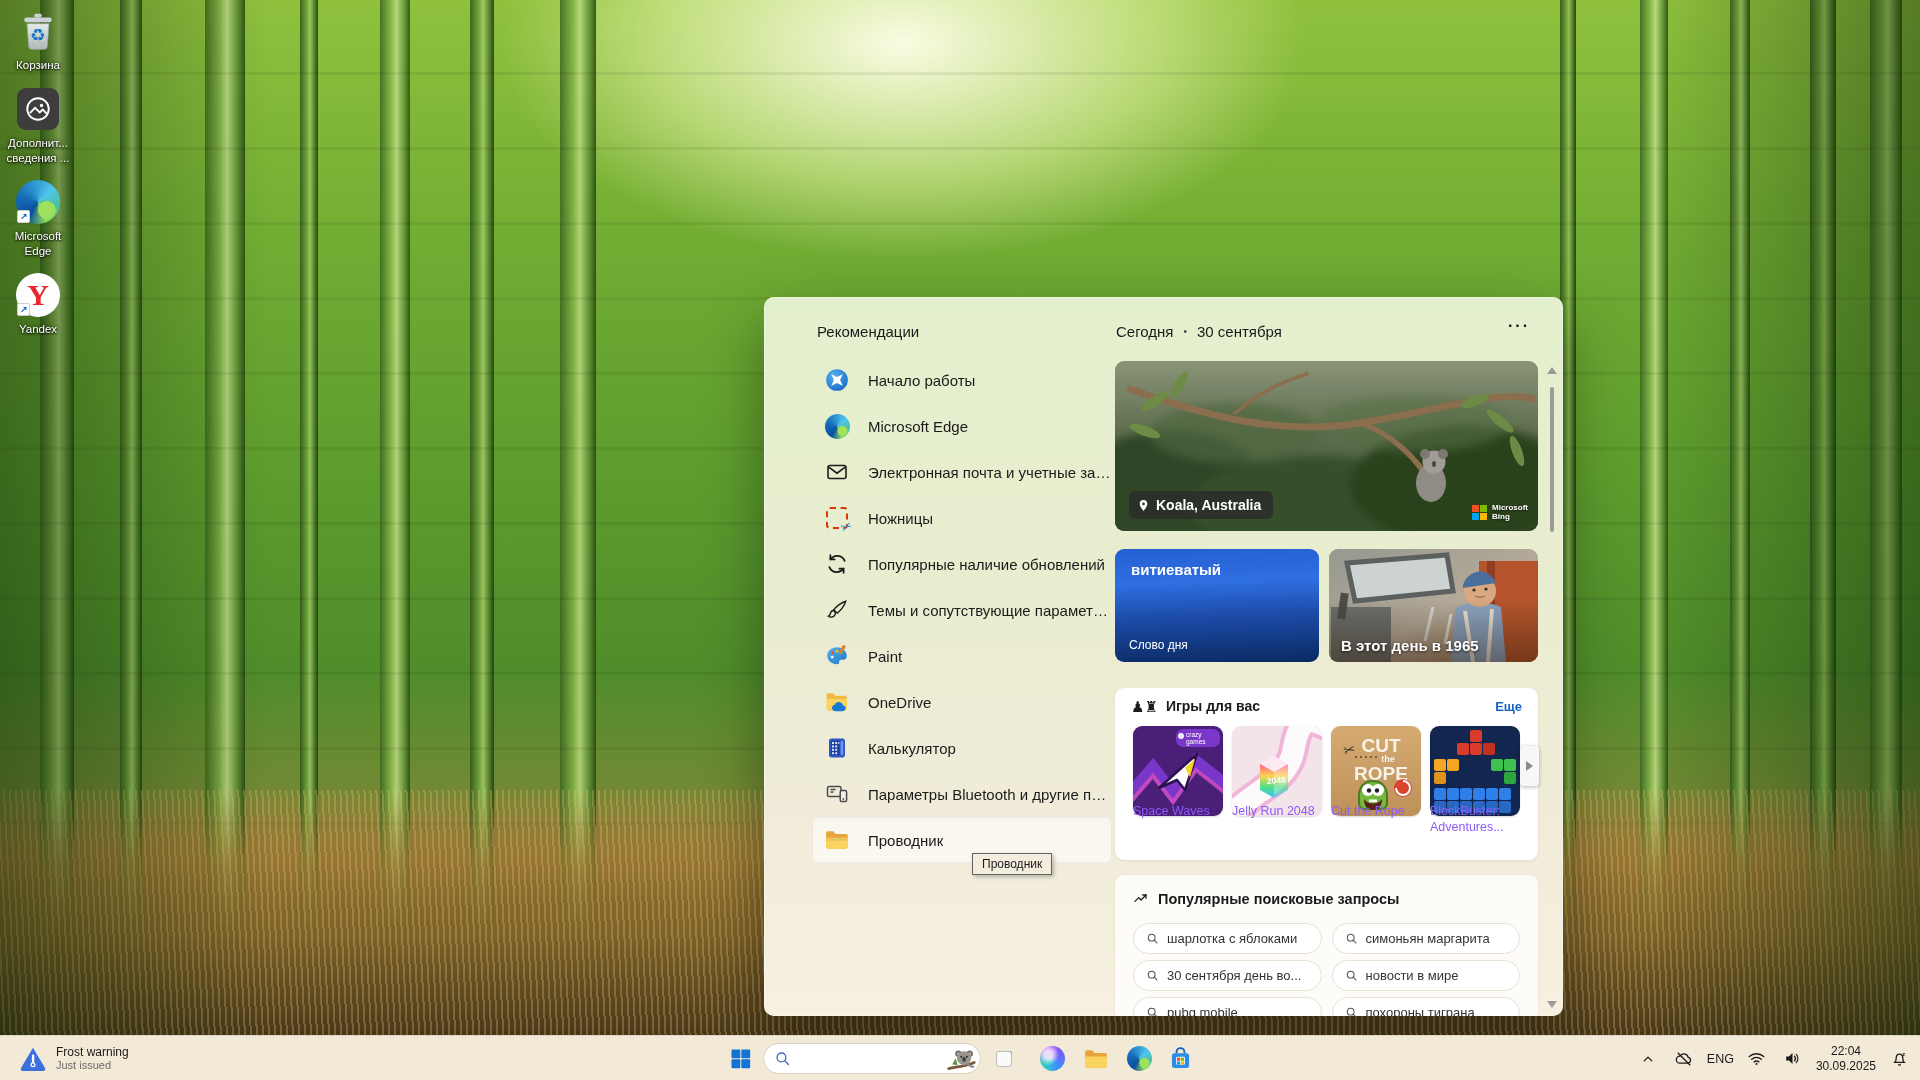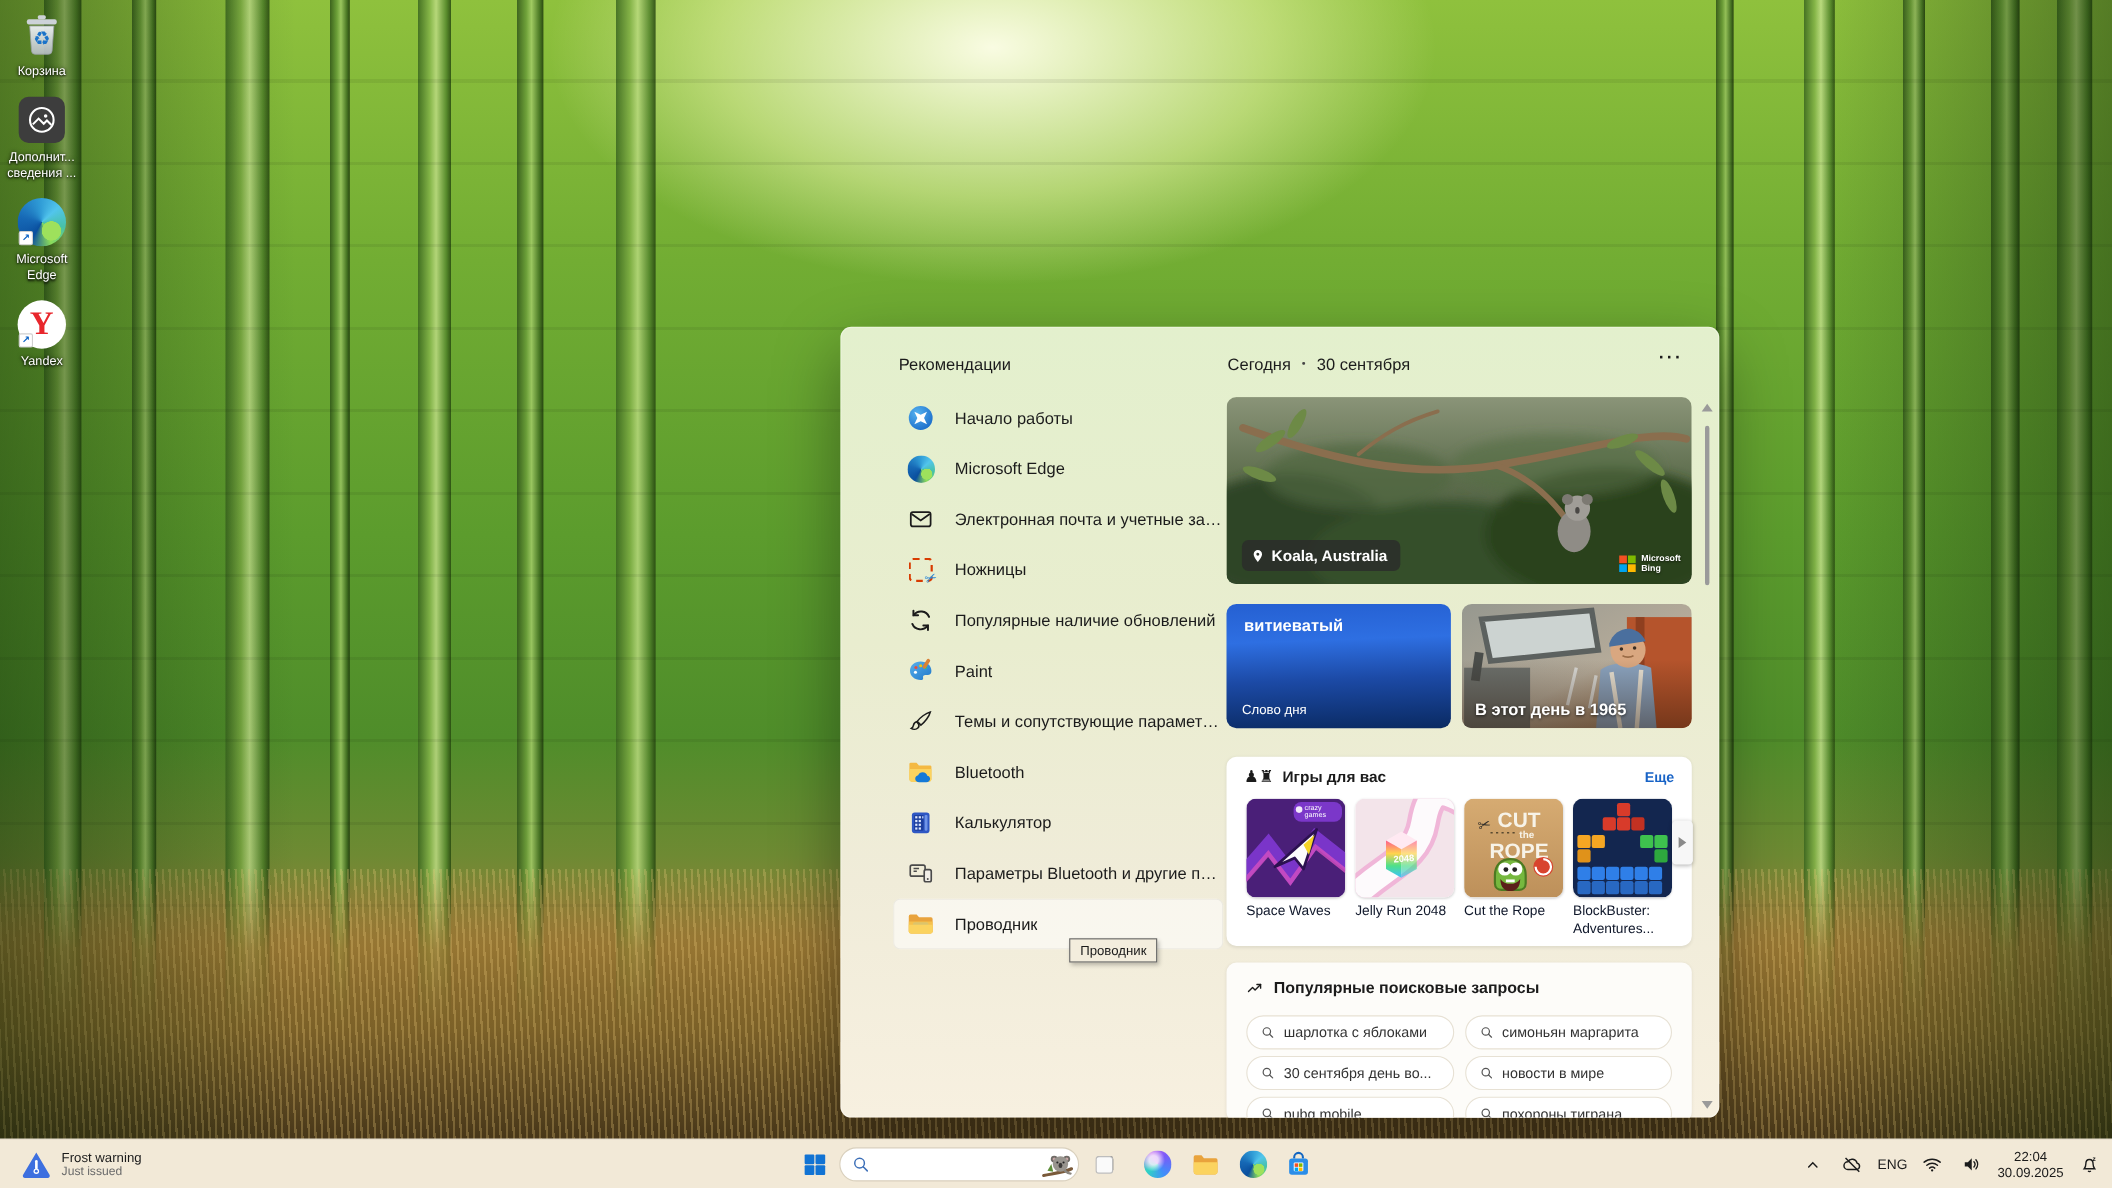--- a/index.html
+++ b/index.html
@@ -88,21 +88,21 @@
   .day-shade{position:absolute;inset:0;background:linear-gradient(180deg,rgba(0,0,0,0) 45%,rgba(40,20,5,.45) 100%);}
   .day-caption{position:absolute;left:12px;bottom:6px;right:34px;color:#fff;font-weight:bold;font-size:15px;line-height:20px;
       text-shadow:0 1px 3px rgba(0,0,0,.7);}
 
   .games-card{position:absolute;left:351px;top:391px;width:423px;height:172px;border-radius:9px;background:#fff;
       box-shadow:0 1px 3px rgba(0,0,0,.08);}
   .games-head{position:absolute;left:16px;top:10px;display:flex;align-items:center;gap:8px;font-size:14px;font-weight:bold;}
   .chess-ic{font-size:15px;line-height:15px;}
   .games-more{position:absolute;right:16px;top:11px;font-size:13px;font-weight:bold;color:var(--link,#1863c6);cursor:pointer;}
   .gthumb{position:absolute;top:38px;width:90px;height:90px;border-radius:9px;overflow:hidden;cursor:pointer;box-shadow:0 1px 2px rgba(0,0,0,.15);}
-  .glabel{position:absolute;top:132px;width:94px;font-size:12.5px;line-height:16px;color:#0f172a;cursor:pointer;}
+  .glabel{position:absolute;top:115px;width:94px;font-size:12.5px;line-height:16px;color:#8b5cf6;cursor:pointer;}
   .cg-badge{position:absolute;right:3px;top:3px;background:#7b37c9;border-radius:7px;color:#fff;font-size:6.5px;
       padding:2px 4px 2px 10px;line-height:7px;max-width:30px;}
   .cg-badge:before{content:"";position:absolute;left:2px;top:4px;width:6px;height:6px;border-radius:50%;background:#fff;opacity:.9;}
   .gnav{position:absolute;left:756px;top:449px;width:19px;height:40px;border-radius:4px;background:#f7f7f7;
       box-shadow:0 1px 4px rgba(0,0,0,.3);display:flex;align-items:center;justify-content:center;cursor:pointer;z-index:5;}
   .gnav .tri{width:0;height:0;border-left:7px solid #8a8a8a;border-top:5px solid transparent;border-bottom:5px solid transparent;}
 
   .search-card{position:absolute;left:351px;top:578px;width:423px;height:145px;border-radius:9px;background:#fdfcf9;
       box-shadow:0 1px 3px rgba(0,0,0,.08);}
   .search-head{position:absolute;left:18px;top:16px;display:flex;align-items:center;gap:9px;font-size:14.5px;font-weight:bold;}
@@ -264,57 +264,57 @@
               <path d="M4.4 15.2a8 8 0 0 0 13.9 1.6"></path>
             <path d="M5.4 3.2v4.2h4.2"></path>
               <path d="M18.6 20.8v-4.2h-4.2"></path>
           </svg>
           </span>
         <span class="rec-label">Популярные наличие обновлений</span>
       </div>
 
       <div class="rec-row">
         <span class="rec-ic">
+          <svg width="24" height="24" viewBox="0 0 24 24" fill="none" stroke="#1b1b1b" stroke-width="1.4">
+            <path d="M20.8 3.2c-4.2 1-9.6 5.4-12 8.6l3.4 3.4c3.2-2.4 7.6-7.8 8.6-12z"></path>
+            <path d="M8.4 12.2c-1.8.4-2.7 1.5-3 3.2-.2 1.2-.7 2.1-2 2.8 1.8 1.1 4.6 1 6-.4 1-1 1.3-2.4.6-3.6z"></path>
+          </svg>
+          </span>
+        <span class="rec-label">Темы и сопутствующие параметры</span>
+      </div>
+
+      <div class="rec-row">
+        <span class="rec-ic">
           <svg width="26" height="26" viewBox="0 0 24 24">
             <defs>
                 <linearGradient id="palG" x1="0" y1="0" x2="1" y2="1">
                   <stop offset="0" stop-color="#58b0ec"></stop>
                   <stop offset="1" stop-color="#1f77c9"></stop>
                 </linearGradient>
               </defs>
             <path d="M12 4C6.8 4 3 7.4 3 11.8s3.8 7.8 9 7.8c1.7 0 2.3-.9 2-2-.3-1.2.4-2.2 2-2.2h1.8c2 0 3.2-1.3 3.2-3.4C21 7.4 17.2 4 12 4z" fill="url(#palG)"></path>
             <circle cx="8" cy="9" r="1.3" fill="#e74c3c"></circle>
               <circle cx="12" cy="7.6" r="1.3" fill="#f1c40f"></circle>
             <circle cx="16" cy="9" r="1.3" fill="#2ecc71"></circle>
               <circle cx="7.6" cy="13" r="1.3" fill="#fff"></circle>
             <rect x="15.2" y="1.4" width="3" height="9" rx="1.3" transform="rotate(33 16.7 6)" fill="#d98136"></rect>
           </svg>
           </span>
         <span class="rec-label">Paint</span>
       </div>
 
       <div class="rec-row">
         <span class="rec-ic">
-          <svg width="24" height="24" viewBox="0 0 24 24" fill="none" stroke="#1b1b1b" stroke-width="1.4">
-            <path d="M20.8 3.2c-4.2 1-9.6 5.4-12 8.6l3.4 3.4c3.2-2.4 7.6-7.8 8.6-12z"></path>
-            <path d="M8.4 12.2c-1.8.4-2.7 1.5-3 3.2-.2 1.2-.7 2.1-2 2.8 1.8 1.1 4.6 1 6-.4 1-1 1.3-2.4.6-3.6z"></path>
-          </svg>
-          </span>
-        <span class="rec-label">Темы и сопутствующие параметры</span>
-      </div>
-
-      <div class="rec-row">
-        <span class="rec-ic">
           <svg width="26" height="26" viewBox="0 0 24 24">
             <path d="M2.5 5.2A1.2 1.2 0 0 1 3.7 4h4.8l2 2.3h9.3a1.2 1.2 0 0 1 1.2 1.2V18a2 2 0 0 1-2 2H4.5a2 2 0 0 1-2-2z" fill="#f4b942"></path>
             <path d="M2.5 9.3h18.5V18a2 2 0 0 1-2 2H4.5a2 2 0 0 1-2-2z" fill="#fbd35f"></path>
             <path d="M10.8 20.5c-2 0-3.4-1.3-3.4-3 0-1.5 1-2.6 2.5-2.9.5-1.5 2-2.5 3.7-2.5 2 0 3.5 1.2 3.9 2.9 1.4.1 2.4 1.2 2.4 2.6 0 1.6-1.3 2.9-3.2 2.9z" fill="#1479d7"></path>
           </svg>
           </span>
-        <span class="rec-label">Bluetooth</span>
+        <span class="rec-label">OneDrive</span>
       </div>
 
       <div class="rec-row">
         <span class="rec-ic">
           <svg width="24" height="24" viewBox="0 0 24 24">
             <rect x="4" y="2.6" width="16" height="18.8" rx="2.6" fill="#2e57c4"></rect>
             <rect x="6" y="4.8" width="8.6" height="14.4" rx="1" fill="#1d3f9e"></rect>
             <g fill="#dbe7ff">
               <rect x="7" y="6" width="2" height="2"></rect>
                 <rect x="10.2" y="6" width="2" height="2"></rect>

